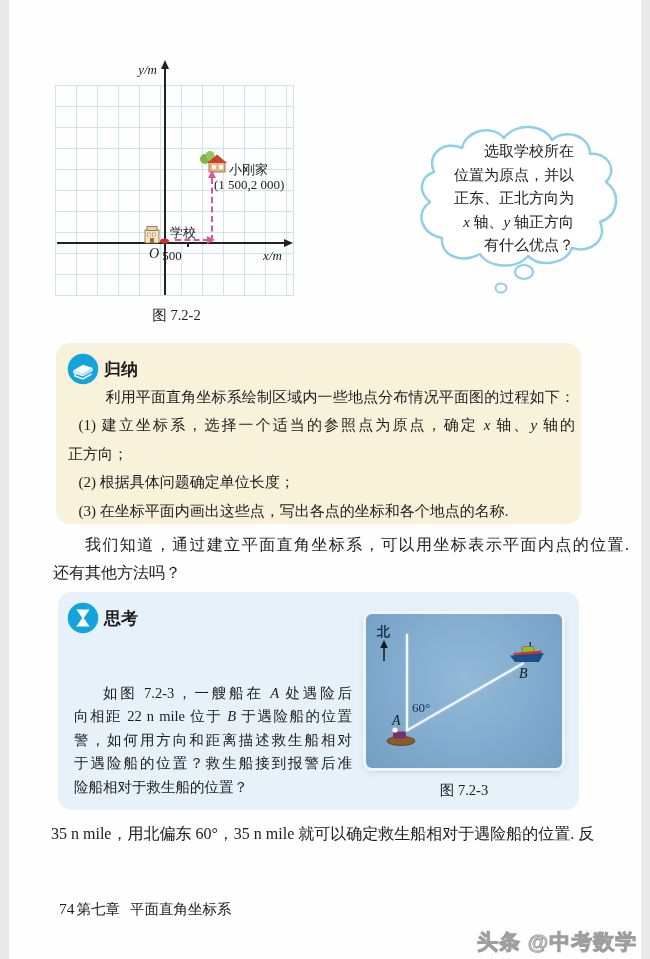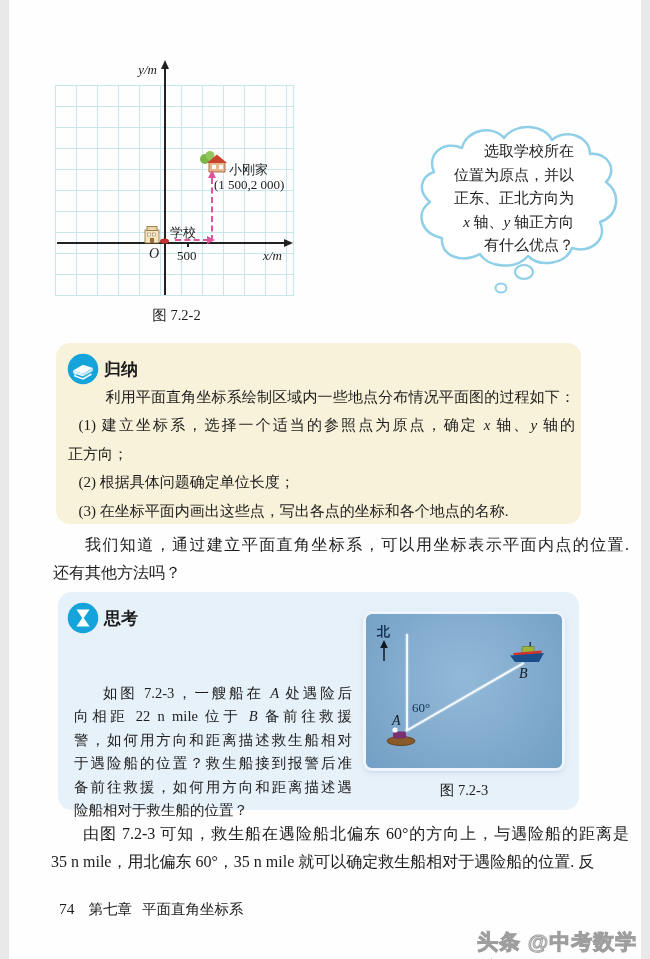--- a/index.html
+++ b/index.html
@@ -52,21 +52,21 @@
   .sealine{background:#f4f9fd;box-shadow:0 0 2px rgba(255,255,255,.8);}
   .sea-label{font-size:13px;color:#13304f;}
   .pt{font-size:14px;font-style:italic;color:#101820;}
 
   
   .body-par{font-size:16px;line-height:27.5px;}
   .indent{text-indent:2em;}
 
   
   .footer{left:50px;top:900px;font-size:14.5px;display:flex;align-items:baseline;}
-  .footer .num{font-size:15.5px;margin-right:14px;}
+  .footer .num{font-size:15.5px;margin-right:2px;}
   .footer .chap{margin-right:10px;}
   .watermark{left:468px;top:928px;font-size:21px;font-weight:bold;letter-spacing:1px;
              font-family:"Liberation Sans","DejaVu Sans",sans-serif;
              color:#e3e3e3;-webkit-text-stroke:1px #9e9e9e;}
 </style>
 </head>
 <body>
 
 <div class="page">
 
@@ -74,21 +74,21 @@
     <div class="abs grid"></div>
     <div class="abs yaxis"></div>
     <div class="abs ah-up" style="left:111.5px;top:0;"></div>
     <div class="abs xaxis"></div>
     <div class="abs ah-right" style="left:235px;top:178.5px;"></div>
     <div class="abs tick"></div>
 
     <div class="abs axis-label" style="left:70px;top:2px;width:38px;text-align:right;">y/m</div>
     <div class="abs axis-label" style="left:214px;top:188px;">x/m</div>
     <div class="abs" style="left:100px;top:186px;font-size:14px;font-style:italic;">O</div>
-    <div class="abs fig-small" style="left:128px;top:188px;width:30px;">500</div>
+    <div class="abs fig-small" style="left:108px;top:188px;width:30px;text-align:center;">500</div>
 
     <svg class="abs" style="left:95px;top:164px;" width="26" height="20" viewBox="0 0 26 20">
       <rect x="1" y="6" width="14" height="13" fill="#f3e6c0" stroke="#8a6d3b" stroke-width="0.8"></rect>
       <rect x="3" y="2.5" width="10" height="4" fill="#e8d6a8" stroke="#8a6d3b" stroke-width="0.8"></rect>
       <rect x="3.5" y="9" width="3" height="3" fill="#ffffff" stroke="#8a6d3b" stroke-width="0.5"></rect>
       <rect x="8.5" y="9" width="3" height="3" fill="#ffffff" stroke="#8a6d3b" stroke-width="0.5"></rect>
       <rect x="6" y="14" width="4" height="5" fill="#9a6d3b"></rect>
       <ellipse cx="20.5" cy="17" rx="4.5" ry="2.6" fill="#c23430"></ellipse>
     </svg>
     <div class="abs fig-small" style="left:121px;top:164px;">学校</div>
@@ -154,24 +154,23 @@
 
   <div class="abs box think-box">
     <svg class="abs" style="left:9px;top:10px;" width="32" height="32" viewBox="0 0 34 34">
       <circle cx="17" cy="17" r="16.2" fill="#14a3da"></circle>
       <path d="M10 8 H24 L17.8 17 L24 26 H10 L16.2 17 Z" fill="#ffffff"></path>
     </svg>
     <div class="abs box-title" style="left:46px;top:15px;">思考</div>
 
     <div class="abs think-text">
       <div class="first jl"><span>如图 7.2-3，一艘船在 </span><i>A</i><span> 处遇险后</span></div>
-      <div class="jl"><span>向相距 22 n mile 位于 </span><i>B</i><span> 备前往救援</span></div>
+      <div class="jl"><span>向相距 22 n mile 位于 </span><i>B</i><span> 于遇险船的位置</span></div>
       <div class="jl">警，如何用方向和距离描述救生船相对</div>
       <div class="jl">于遇险船的位置？救生船接到报警后准</div>
-      <div class="jl">备前往救援，如何用方向和距离描述遇</div>
       <div>险船相对于救生船的位置？</div>
     </div>
 
     <div class="abs sea">
       <div class="abs sea-label" style="left:11px;top:9px;font-weight:bold;">北</div>
       <svg class="abs" style="left:13px;top:26px;" width="10" height="22" viewBox="0 0 10 22">
         <line x1="5" y1="21" x2="5" y2="7" stroke="#101820" stroke-width="1.5"></line>
         <path d="M5 0 L8.8 8 L1.2 8 Z" fill="#101820"></path>
       </svg>
 
@@ -191,21 +190,20 @@
         <rect x="21.5" y="0" width="1.4" height="6" fill="#16324f"></rect>
         <rect x="14" y="4.5" width="12" height="6" rx="1" fill="#9ab53a" stroke="#5d7020" stroke-width="0.6"></rect>
         <path d="M5 11 L34 8.5 L32 14.5 L7 15.5 Z" fill="#d0342c"></path>
         <path d="M2 13.5 L36 11 L31 20 L7 20 Z" fill="#1c4f8a"></path>
       </svg>
     </div>
     <div class="abs caption" style="left:308px;top:189px;width:196px;">图 7.2-3</div>
   </div>
 
   <div class="abs body-par" style="left:42px;top:820px;width:578px;">
-    <div class="indent jl">由图 7.2-3 可知，救生船在遇险船北偏东 60°的方向上，与遇险船的距离是</div>
     <div>35 n mile，用北偏东 60°，35 n mile 就可以确定救生船相对于遇险船的位置. 反</div>
   </div>
 
   <div class="abs footer">
     <span class="num">74</span>
     <span class="chap">第七章</span>
     <span>平面直角坐标系</span>
   </div>
 
   <div class="abs watermark">头条 @中考数学总复习</div>

